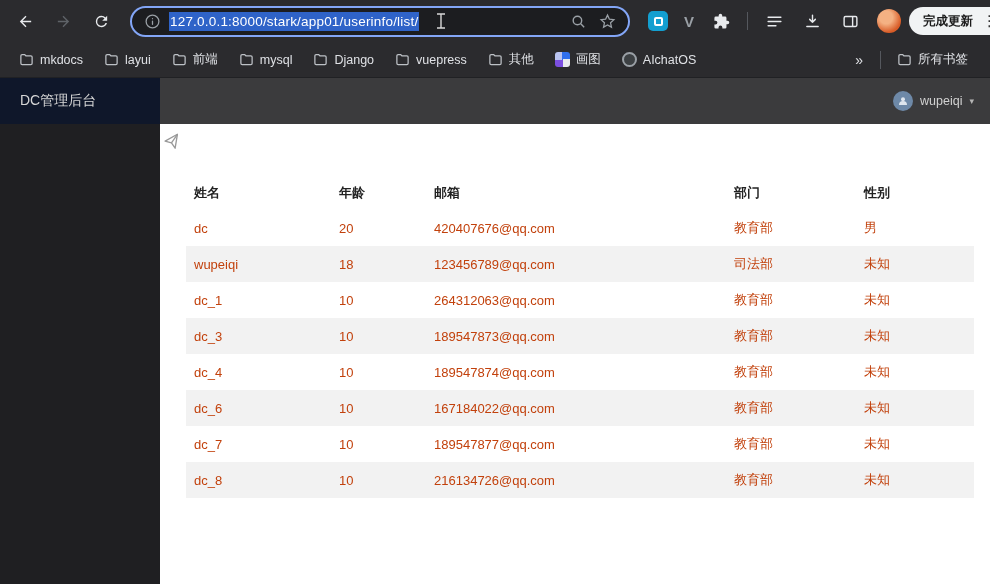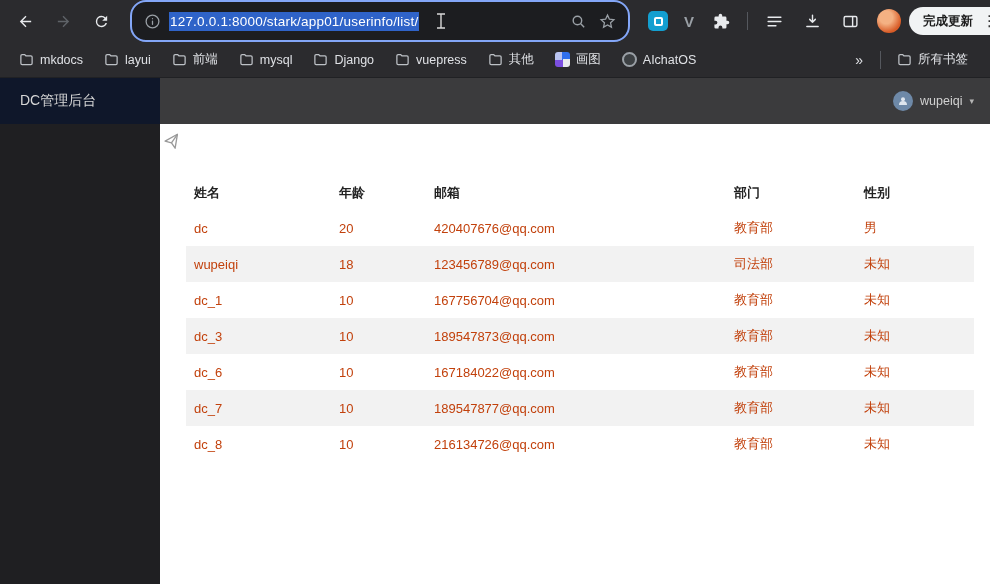--- a/index.html
+++ b/index.html
@@ -4,21 +4,21 @@
 <style>
   * { margin:0; padding:0; box-sizing:border-box; }
   html,body { width:990px; height:584px; }
   body { font-family:"Liberation Sans","DejaVu Sans",sans-serif; background:#fff; overflow:hidden; }
 
   
   .browser { background:#2b2b2e; }
   .toolbar { height:42px; display:flex; align-items:center; padding-left:6px; }
   .tb-btn { width:30px; height:30px; border-radius:50%; display:flex; align-items:center; justify-content:center; margin:0 4px; cursor:pointer; flex:0 0 auto; }
   .tb-btn svg { width:17px; height:17px; }
-  .omnibox { width:500px; height:42px; margin:0 10px; background:#1c1d20; border:2px solid #83a6f7; border-radius:16px; display:flex; align-items:center; padding:0 12px; flex:0 0 auto; }
+  .omnibox { width:500px; height:31px; margin:0 10px; background:#1c1d20; border:2px solid #83a6f7; border-radius:16px; display:flex; align-items:center; padding:0 12px; flex:0 0 auto; }
   .omnibox .ic { width:17px; height:17px; display:inline-flex; flex:0 0 auto; }
   .omnibox .ic svg { width:17px; height:17px; }
   .site-info { margin-right:8px; }
   .url-text { font-size:13.5px; color:#fff; background:#2f63c8; padding:2px 1px; white-space:nowrap; letter-spacing:.2px; }
   .ibeam { margin-left:16px; display:inline-flex; }
   .omni-spacer { flex:1; }
   .omni-star { margin-left:12px; }
   .ext-teal { width:20px; height:20px; border-radius:5px; background:#139fd0; margin:0 8px; display:flex; align-items:center; justify-content:center; cursor:pointer; flex:0 0 auto; }
   .ext-teal i { width:9px; height:9px; border:2px solid #fff; border-radius:2px; display:block; }
   .ext-v { color:#9aa0a6; font-weight:bold; font-size:15px; margin:0 8px; cursor:pointer; flex:0 0 auto; }
@@ -280,28 +280,35 @@
               <tr>
                 <td>wupeiqi</td>
                 <td>18</td>
                 <td>123456789@qq.com</td>
                 <td>司法部</td>
                 <td>未知</td>
               </tr>
               <tr>
                 <td>dc_1</td>
                 <td>10</td>
-                <td>167756704@qq.com</td>
+                <td>264312063@qq.com</td>
                 <td>教育部</td>
                 <td>未知</td>
               </tr>
               <tr>
                 <td>dc_3</td>
                 <td>10</td>
                 <td>189547873@qq.com</td>
+                <td>教育部</td>
+                <td>未知</td>
+              </tr>
+              <tr>
+                <td>dc_4</td>
+                <td>10</td>
+                <td>189547874@qq.com</td>
                 <td>教育部</td>
                 <td>未知</td>
               </tr>
               <tr>
                 <td>dc_6</td>
                 <td>10</td>
                 <td>167184022@qq.com</td>
                 <td>教育部</td>
                 <td>未知</td>
               </tr>

